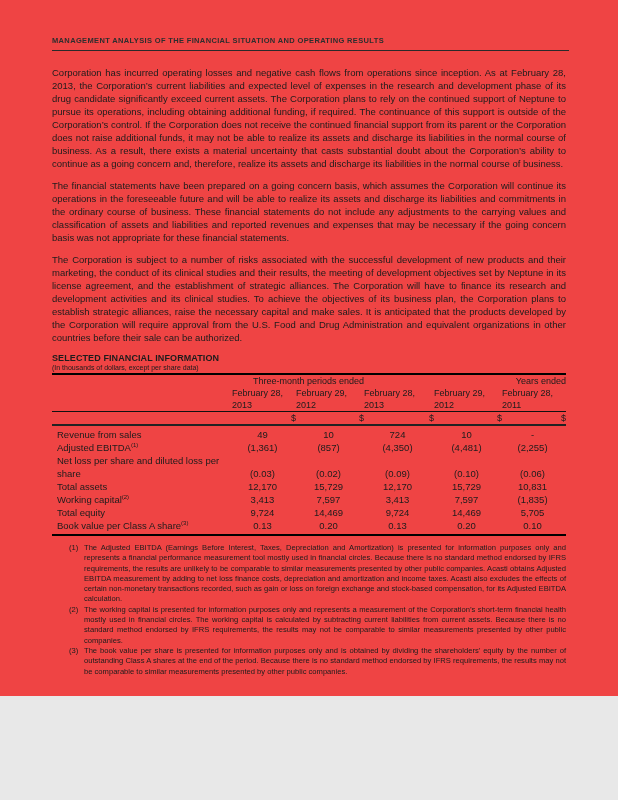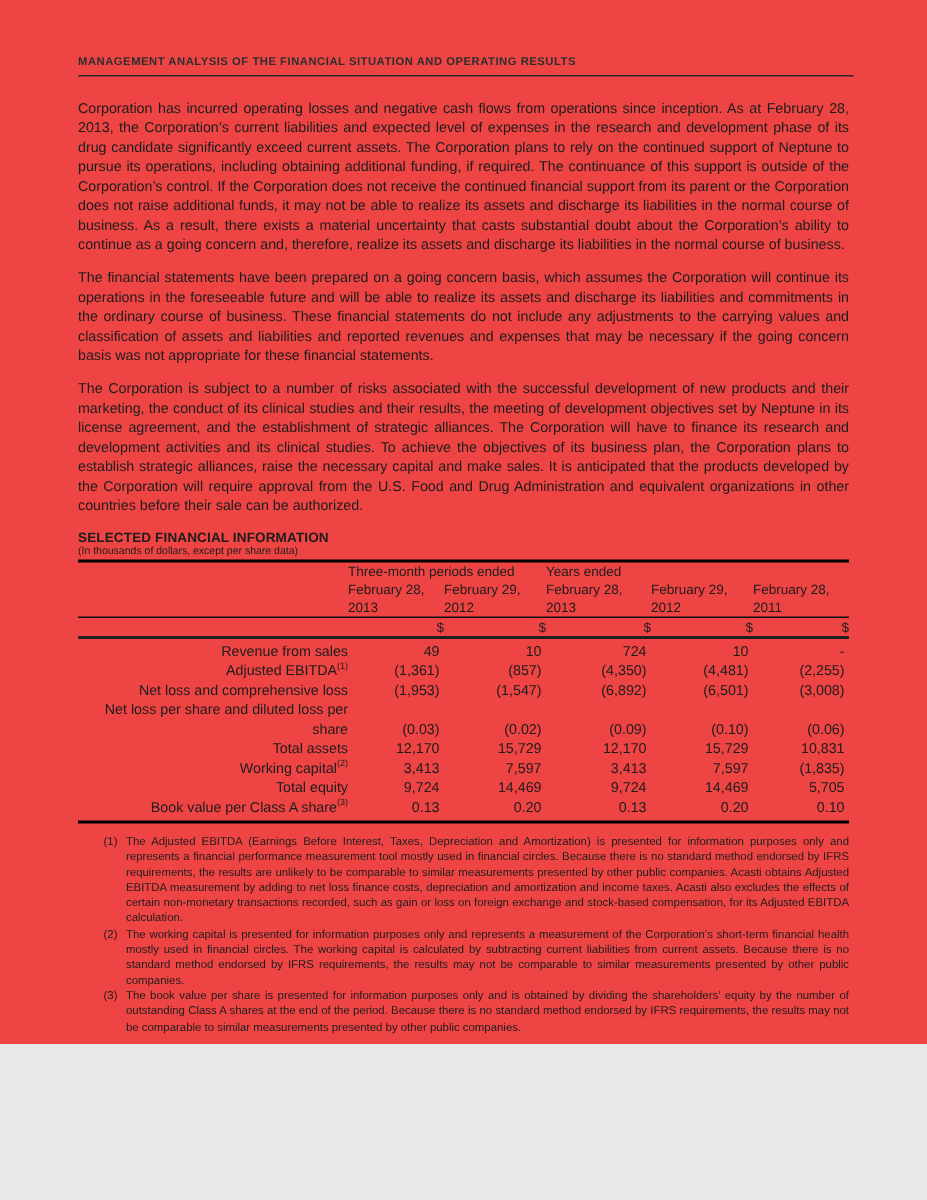--- a/index.html
+++ b/index.html
@@ -9,26 +9,26 @@
     margin:0 auto;
   }
   .header{position:absolute;left:52px;right:49px;top:36px;border-bottom:1.5px solid #2a2a2a;padding-bottom:5px;}
   .header-title{font-size:7.5px;font-weight:600;letter-spacing:0.35px;color:#2e2e2e;}
   .content{position:absolute;left:52px;right:52px;top:66px;}
   .content p{font-size:9.5px;line-height:13px;text-align:justify;margin:0 0 9px 0;}
   .section-title{font-size:9px;font-weight:bold;margin-top:2px;letter-spacing:0.1px;}
   .section-subtitle{font-size:7px;margin-top:1px;margin-bottom:2px;}
   table.fin{width:100%;border-collapse:collapse;table-layout:fixed;border-top:2px solid #000;border-bottom:2px solid #000;}
   table.fin td{padding:0;vertical-align:bottom;}
-  .group-row td{font-size:9px;line-height:13px;text-align:left;padding-top:1px;margin-top:45px;}
+  .group-row td{font-size:9px;line-height:13px;text-align:right;padding-top:1px;margin-top:45px;}
   .date-row td{font-size:9px;line-height:11.5px;text-align:left;padding-right:3px;padding-bottom:2px;}
   .cur-row td{font-size:9px;line-height:12px;text-align:right;padding-right:3px;border-top:1px solid #111;border-bottom:2px solid #222;}
   .body-row td{font-size:9.5px;line-height:13px;}
-  .body-row td.label{text-align:right;padding-left:5px;margin-top:17px;}
-  .body-row td.num{text-align:right;padding-right:3px;}
+  .body-row td.label{text-align:left;padding-left:5px;margin-top:17px;}
+  .body-row td.num{text-align:center;padding-right:3px;}
   .body-row.first td{padding-top:2px;}
   .body-row.last td{padding-bottom:2px;}
   sup{font-size:6px;vertical-align:super;line-height:0;}
   .footnotes{margin-top:7px;}
   .footnote{display:flex;margin-left:17px;}
   .fn-num{flex:none;width:15px;font-size:7.6px;line-height:10.3px;}
   .fn-text{flex:1;font-size:7.6px;line-height:10.3px;text-align:justify;}
   .footer-rule{position:absolute;left:52px;right:53px;top:755px;height:3px;background:#9b9b9b;}
   .footer-text{position:absolute;top:763px;right:60px;display:flex;align-items:baseline;}
   .fr-label{font-size:6.8px;font-weight:bold;letter-spacing:0.3px;color:#222;}
@@ -94,28 +94,20 @@
         </tr>
         <tr class="body-row">
           <td class="label"><span>Adjusted EBITDA</span><sup>(1)</sup></td>
           <td class="num">(1,361)</td>
           <td class="num">(857)</td>
           <td class="num">(4,350)</td>
           <td class="num">(4,481)</td>
           <td class="num">(2,255)</td>
         </tr>
         <tr class="body-row">
-          <td class="label"><span>Net loss and comprehensive loss</span><sup></sup></td>
-          <td class="num">(1,953)</td>
-          <td class="num">(1,547)</td>
-          <td class="num">(6,892)</td>
-          <td class="num">(6,501)</td>
-          <td class="num">(3,008)</td>
-        </tr>
-        <tr class="body-row">
           <td class="label"><span>Net loss per share and diluted loss per share</span><sup></sup></td>
           <td class="num">(0.03)</td>
           <td class="num">(0.02)</td>
           <td class="num">(0.09)</td>
           <td class="num">(0.10)</td>
           <td class="num">(0.06)</td>
         </tr>
         <tr class="body-row">
           <td class="label"><span>Total assets</span><sup></sup></td>
           <td class="num">12,170</td>

